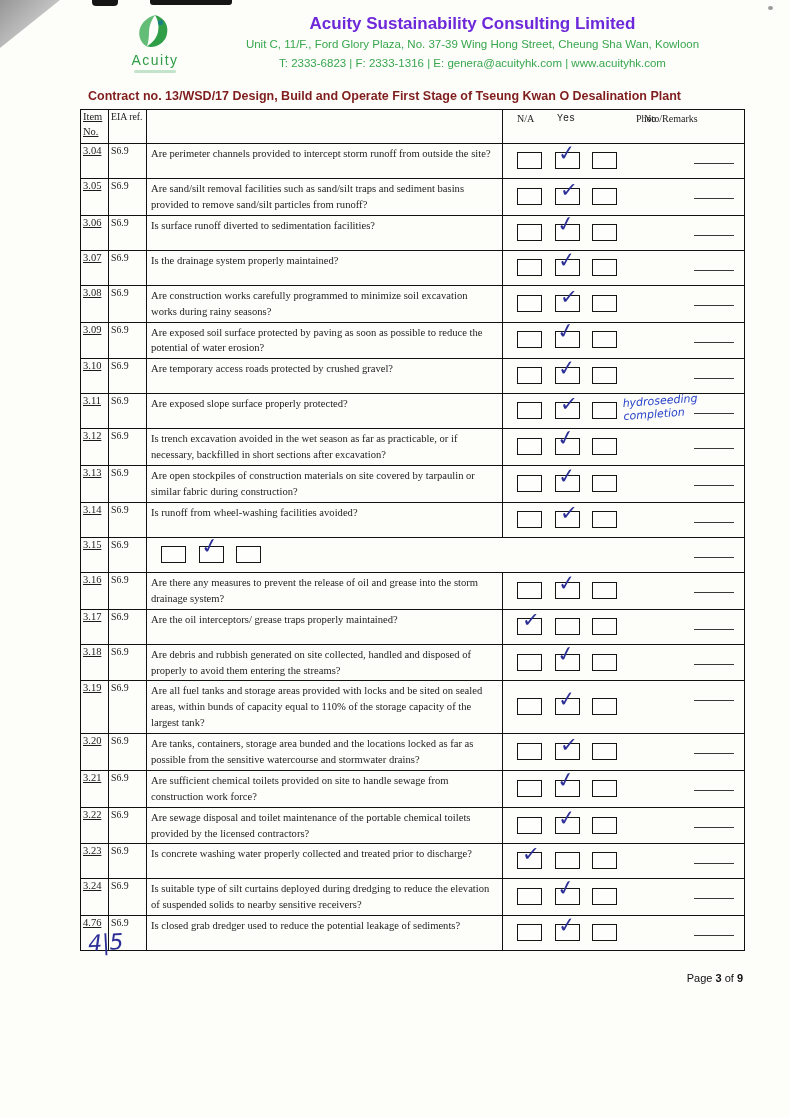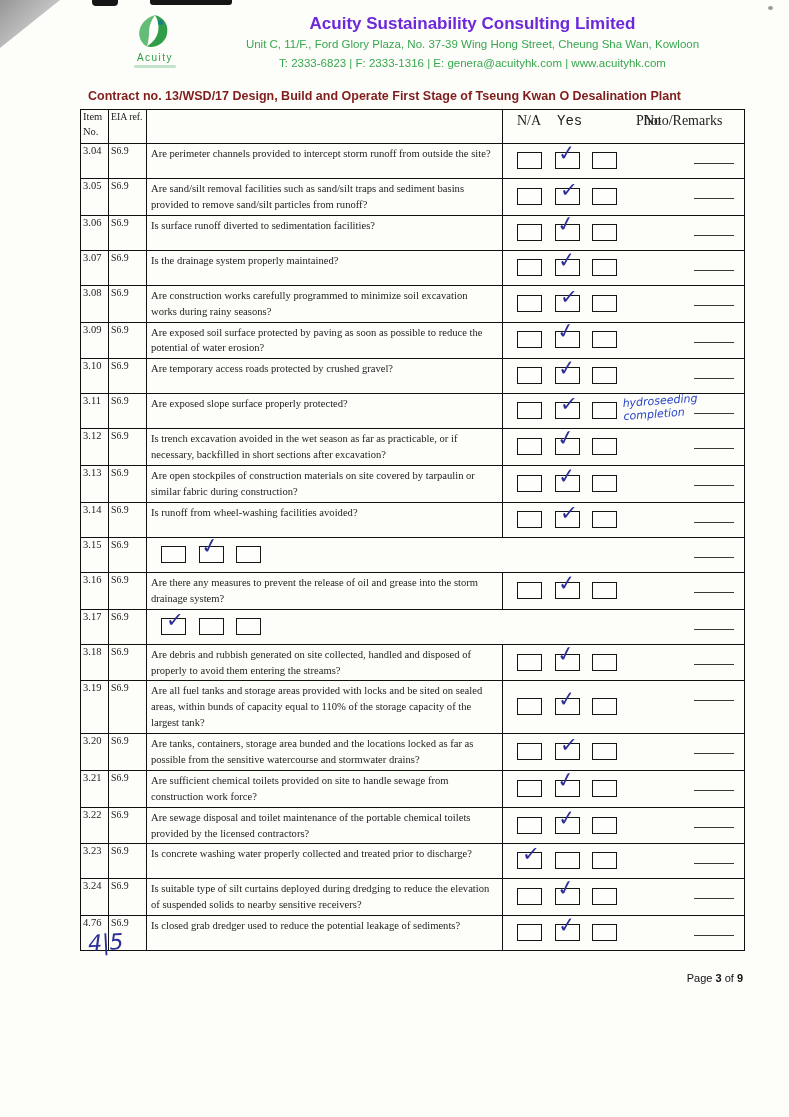--- a/index.html
+++ b/index.html
@@ -17,48 +17,48 @@
   }
   .scan-mark { position:absolute; background:#161616; }
   .scan-mark.m1 { left:92px;  top:0; width:26px; height:6px; border-radius:0 0 4px 4px; }
   .scan-mark.m2 { left:150px; top:0; width:82px; height:5px; border-radius:0 0 3px 3px; }
   .scan-mark.m3 { left:768px; top:6px; width:5px; height:4px; background:#9a9a9a; border-radius:50%; }
 
   
   .header { position:absolute; left:0; top:10px; width:100%; height:84px; }
   .logo { position:absolute; left:127px; top:2px; width:56px; text-align:center; }
   .logo svg { width:44px; height:40px; display:block; margin:0 auto; }
-  .logo-name { font-family:"Liberation Sans", sans-serif; color:#2f9e47; font-size:10px; letter-spacing:1.5px; }
+  .logo-name { font-family:"Liberation Sans", sans-serif; color:#2f9e47; font-size:14px; letter-spacing:1.5px; }
   .logo-tag { height:3px; width:42px; margin:2px auto 0; background:#c2e4ca; border-radius:2px; }
 
   .head-text { position:absolute; left:190px; right:34px; top:4px; text-align:center; font-family:"Liberation Sans", sans-serif; }
   .company { color:#6d28d9; font-size:17px; font-weight:bold; line-height:1.15; }
   .addr    { color:#38a74e; font-size:11.5px; margin-top:4px; }
   .contact { color:#38a74e; font-size:11.5px; margin-top:7px; }
 
   .contract {
     position:absolute; top:89px; left:60px; right:80px; text-align:center;
     font-family:"Liberation Sans", sans-serif; font-weight:bold; font-size:12.5px; color:#7f1d1d;
   }
 
   
   .table { position:absolute; left:80px; top:109px; width:665px; border:1.6px solid #111; box-sizing:border-box; background:transparent; }
   .thead { display:flex; border-bottom:1.4px solid #111; height:33px; }
   .trow  { display:flex; border-bottom:1px solid #111; min-height:34px; }
   .tbody .trow:last-child { border-bottom:none; }
 
-  .c-item { width:28px;  border-right:1px solid #111; box-sizing:border-box; padding:1px 2px; font-size:10.5px; }
+  .c-item { width:28px;  border-right:1px solid #111; box-sizing:border-box; padding:1px 2px; font-size:10.5px;text-decoration:underline; }
   .c-eia  { width:38px;  border-right:1px solid #111; box-sizing:border-box; padding:1px 2px; font-size:9.8px; }
   .c-q    { width:356px; border-right:1px solid #111; box-sizing:border-box; padding:2px 8px 2px 4px; font-size:10.6px; line-height:1.5; }
   .c-checks { flex:1; position:relative; }
 
   .thead .c-item span { display:block; }
   .thead .c-item span + span { margin-top:4px; }
 
-  .hlbl { position:absolute; top:3px; font-size:14px; }
+  .hlbl { position:absolute; top:3px; font-size:10px; }
   .hlbl.h-na  { left:14px; }
   .hlbl.h-yes { left:54px;font-family:Liberation Mono, monospace; }
   .hlbl.h-no  { left:93px;margin-left:48px; }
   .hlbl.h-rem { left:133px; }
 
   .cb {
     position:absolute; top:50%; margin-top:-9px; width:23px; height:15px;
     border:1.6px solid #161616; background:rgba(255,255,255,0.4);
   }
   .cb.b-na  { left:14px; }
@@ -325,20 +325,21 @@
             </span>
       <span class="cb b-no"></span>
       <span class="remark-line"></span>
       <span class="remark-text"></span>
     </div>
   </div>
 
   <div class="trow v1">
     <div class="c-item cell">3.17</div>
     <div class="c-eia cell">S6.9</div>
+    <div class="c-q cell">Are the oil interceptors/ grease traps properly maintained?</div>
     <div class="c-checks cell">
       <span class="cb b-na checked">
               <span class="tick">✓</span>
             </span>
       <span class="cb b-yes"></span>
       <span class="cb b-no"></span>
       <span class="remark-line"></span>
       <span class="remark-text"></span>
     </div>
   </div>

